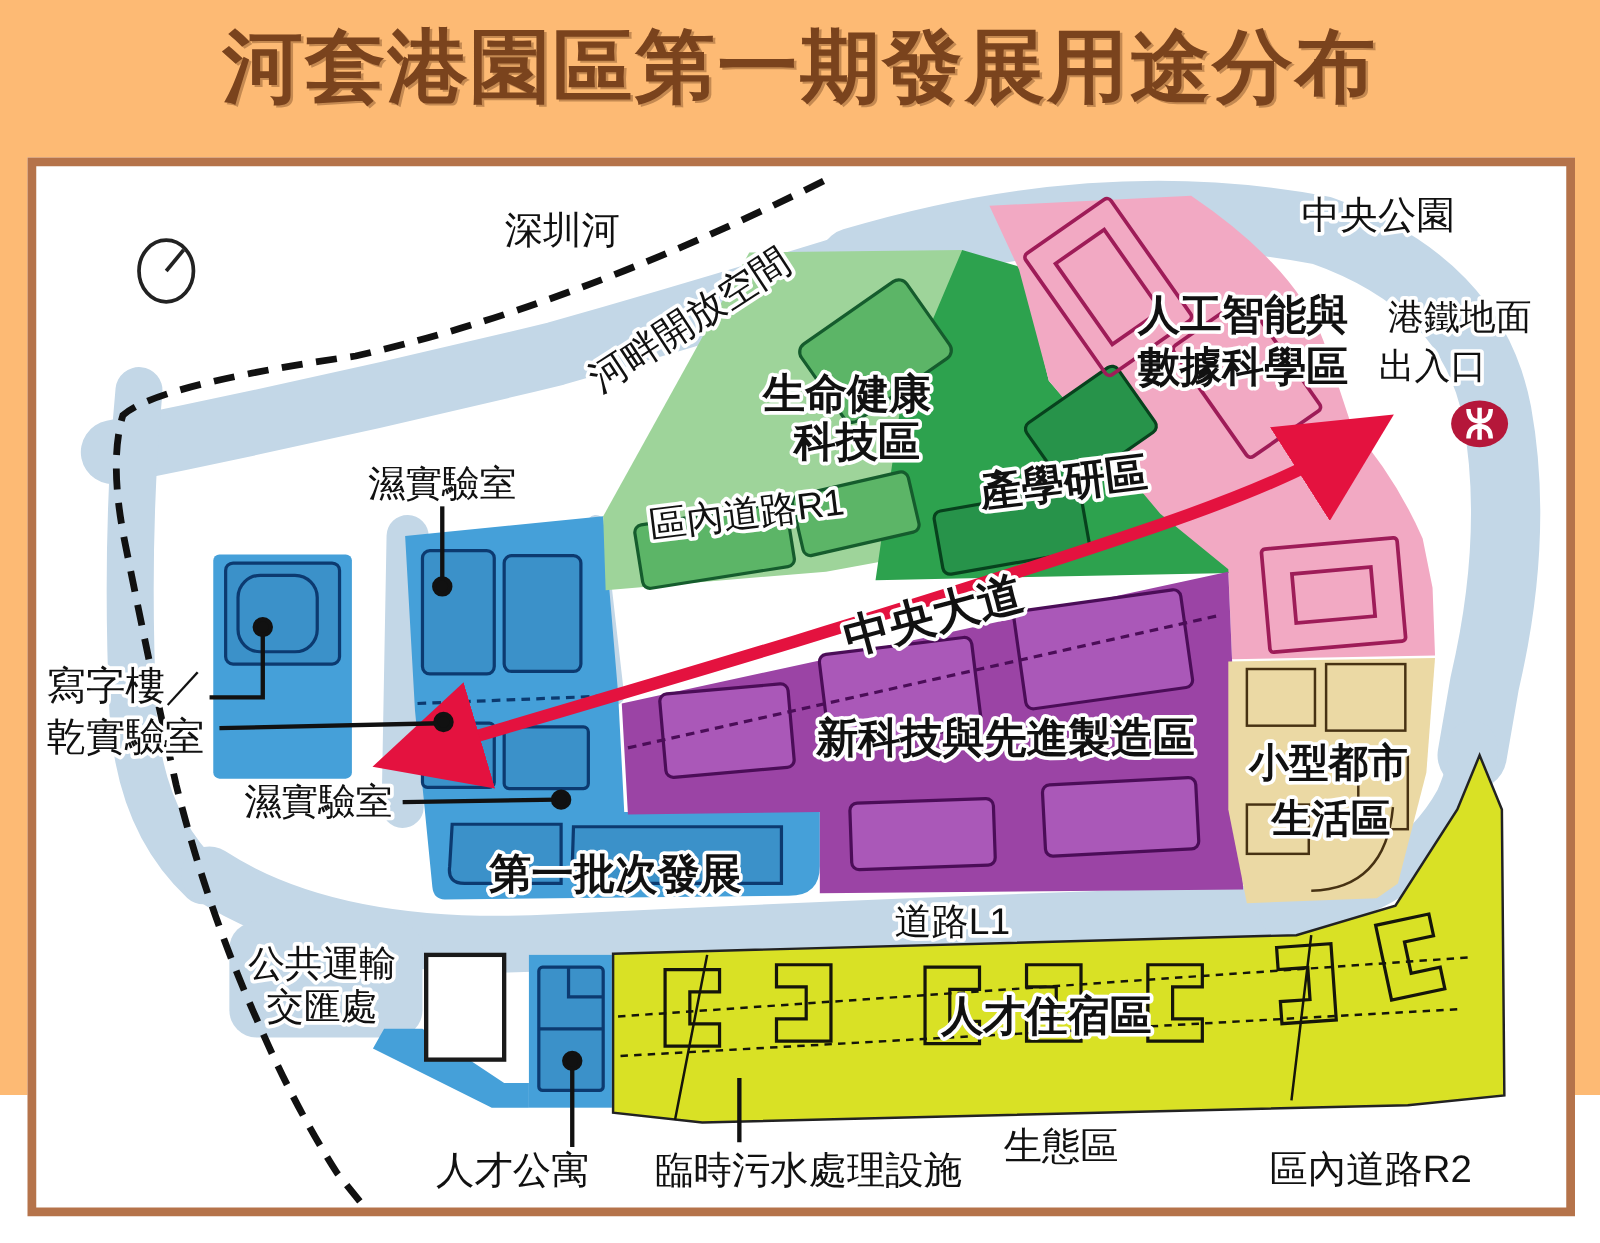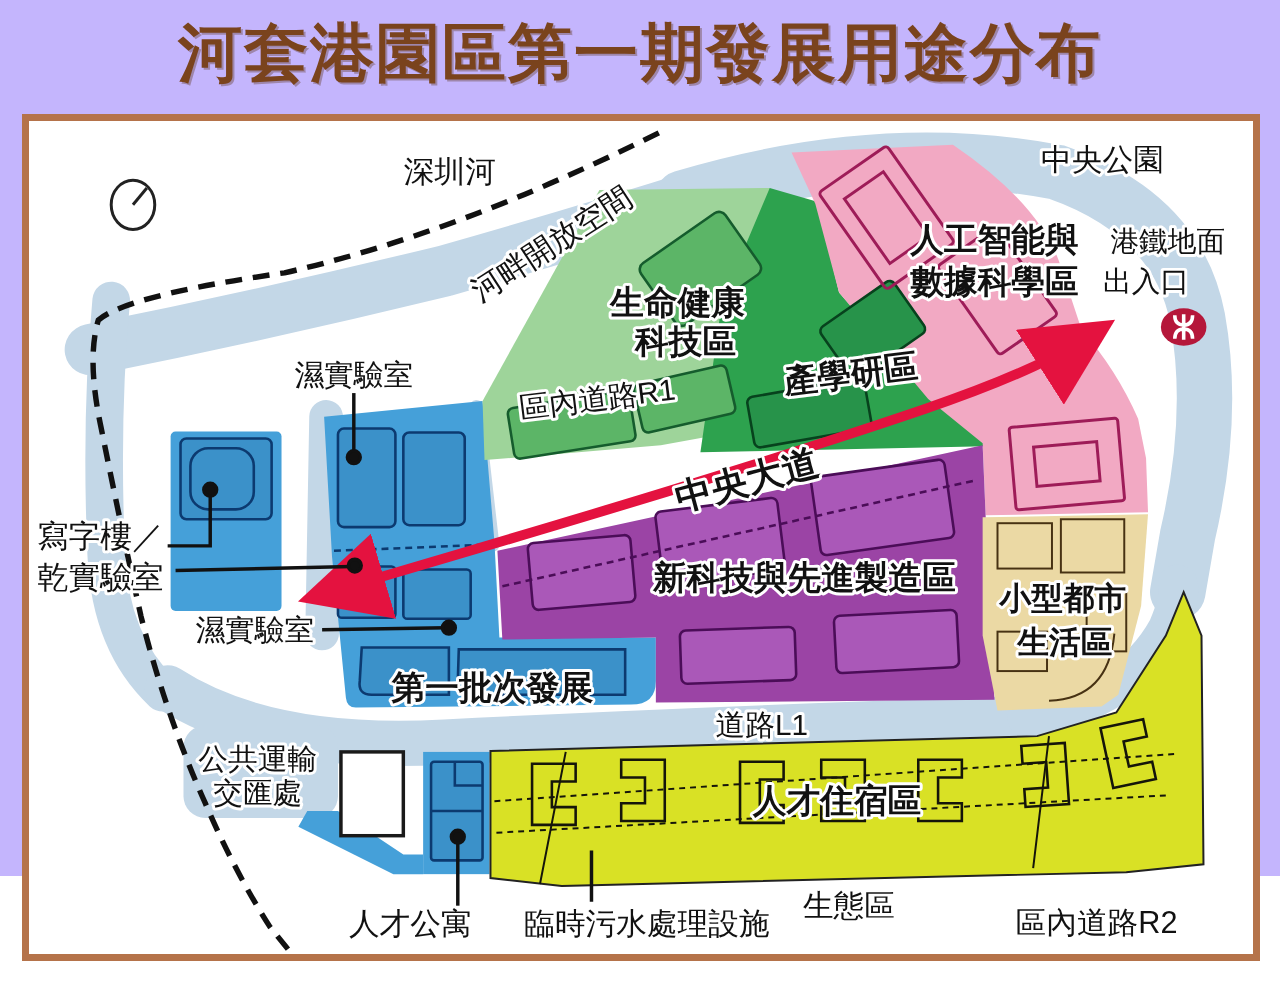--- a/index.html
+++ b/index.html
@@ -1,20 +1,20 @@
 <!DOCTYPE html>
 <html><head>
 <meta charset="utf-8">
 <style>
   html,body{margin:0;padding:0;background:#fff;width:1280px;height:994px;overflow:hidden;}
-  .page{position:relative;width:1280px;height:876px;background:#c4b5fd;font-family:"Liberation Sans","DejaVu Sans",sans-serif;}
+  .page{position:relative;width:1280px;height:876px;background:#fdba74;font-family:"Liberation Sans","DejaVu Sans",sans-serif;}
   .title{position:absolute;top:10px;left:0;width:1280px;text-align:center;
          font-size:64px;font-weight:800;letter-spacing:2px;color:#7a431d;
          text-shadow:2px 2px 0 rgba(90,45,16,.35);margin:0;}
-  .map-frame{position:absolute;left:22px;top:114px;width:1224px;height:833px;
+  .map-frame{position:absolute;left:22px;top:126px;width:1224px;height:833px;
              border:7px solid #b5734a;background:#fff;box-sizing:content-box;}
   .map-frame svg{display:block;width:100%;height:100%;}
   text.lbl{fill:#111;stroke:#ffffff;stroke-width:6px;paint-order:stroke;
            stroke-linejoin:round;text-anchor:middle;
            font-family:"Liberation Sans","DejaVu Sans",sans-serif;}
   text.bold{font-weight:bold;}
   text.start{text-anchor:start;}
 </style>
 </head>
 <body>

